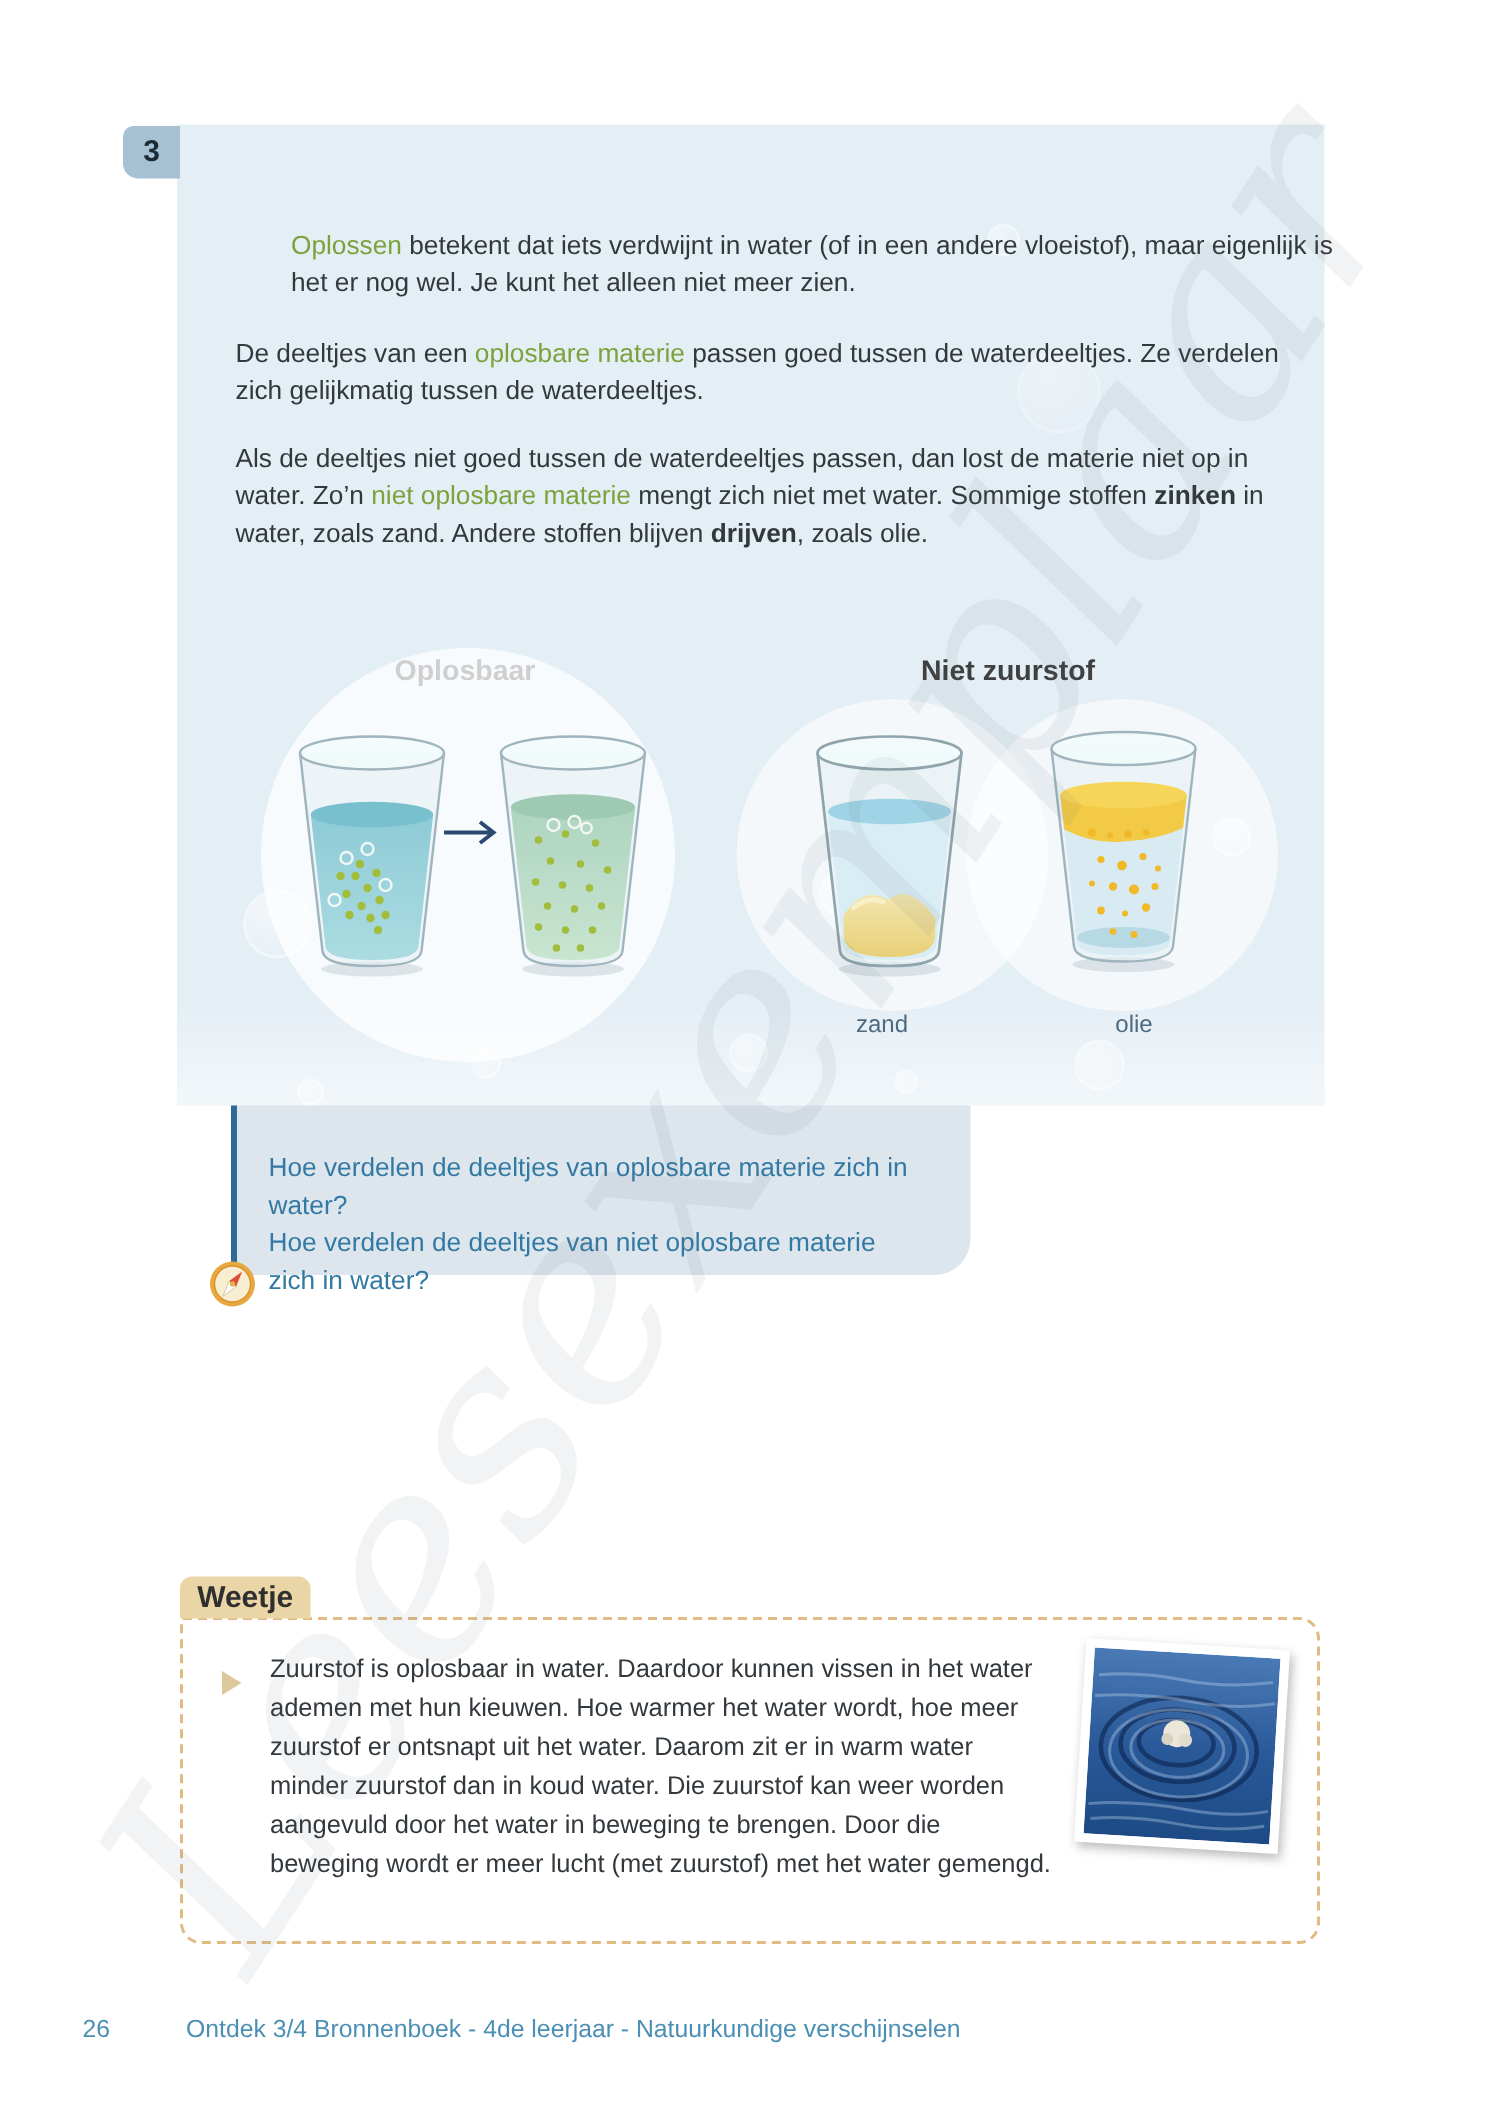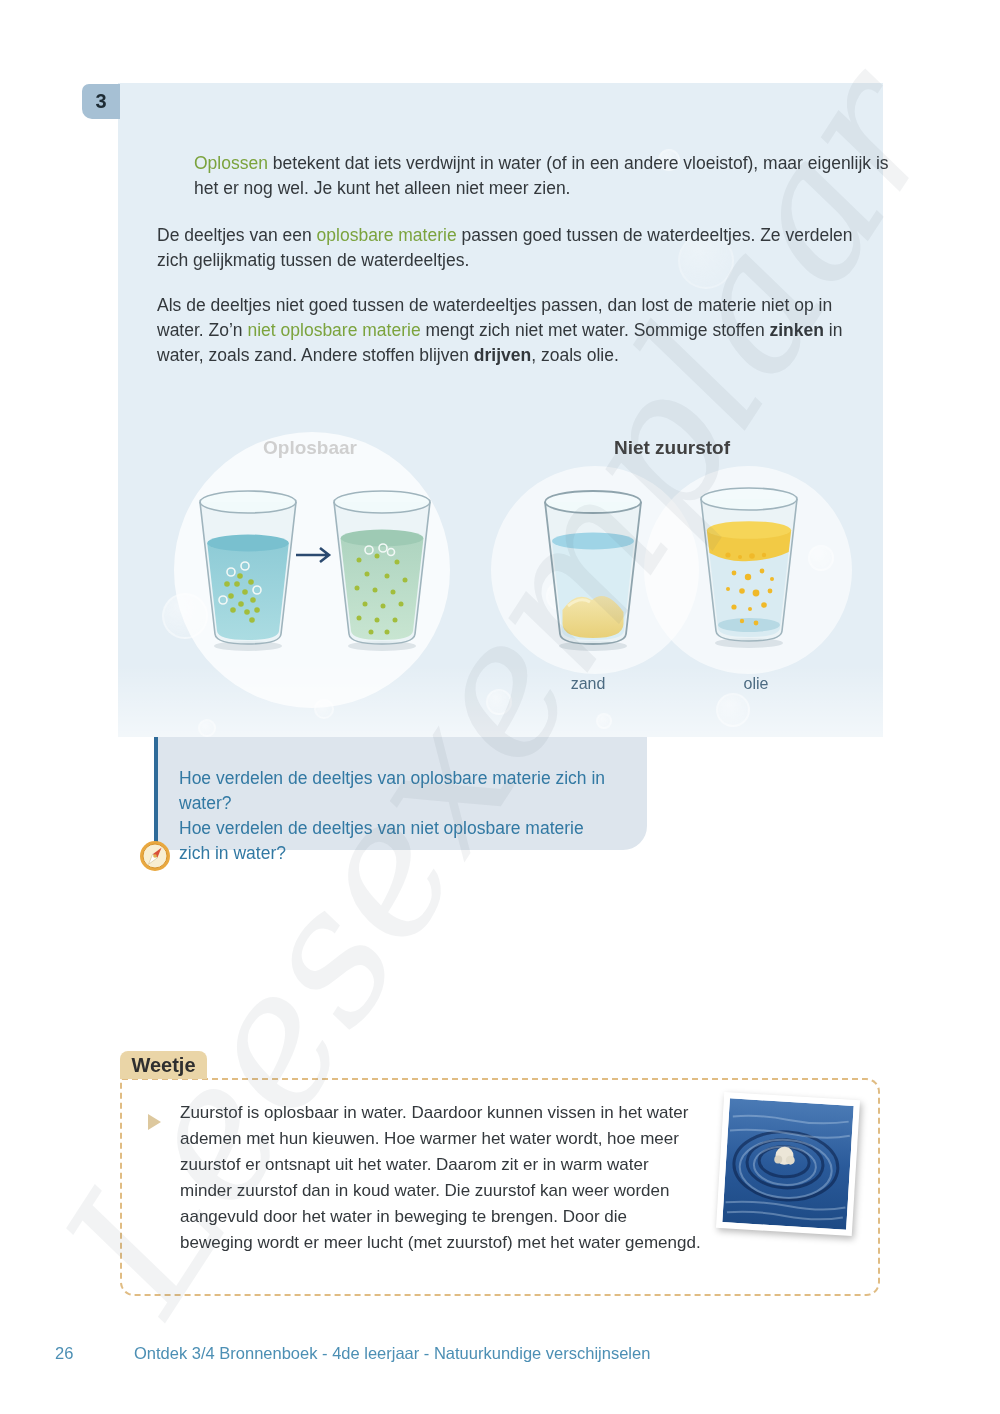--- a/index.html
+++ b/index.html
@@ -63,21 +63,21 @@
     border:2px dashed #e0bc83; border-radius:2px 14px 14px 14px; padding:20px 22px 10px 58px; z-index:2; }
   .weetje-bullet { position:absolute; left:26px; top:34px; width:0; height:0;
     border-left:13px solid #ddc89e; border-top:8px solid transparent; border-bottom:8px solid transparent; }
   .weetje-text { font-size:17px; line-height:26px; color:#33383c; }
   .photo-frame { float:right; margin:-4px 0 4px 16px; background:#ffffff; padding:6px;
     box-shadow:2px 3px 7px rgba(0,0,0,0.28); transform:rotate(3.5deg); width:136px; height:136px; }
 
   
   .footer { position:absolute; top:1344px; left:0; width:1000px; font-size:16.5px; color:#4c8fb4; z-index:2; }
   .page-num { position:absolute; left:55px; }
-  .book-title { position:absolute; left:134px; }
+  .book-title { position:absolute; left:124px; }
 </style>
 </head>
 <body>
 
 <div class="page">
 
   <div class="badge">3</div>
 
   <div class="main-box">
     <div class="bubble" style="left:540px; top:66px;  width:22px; height:22px;"></div>

